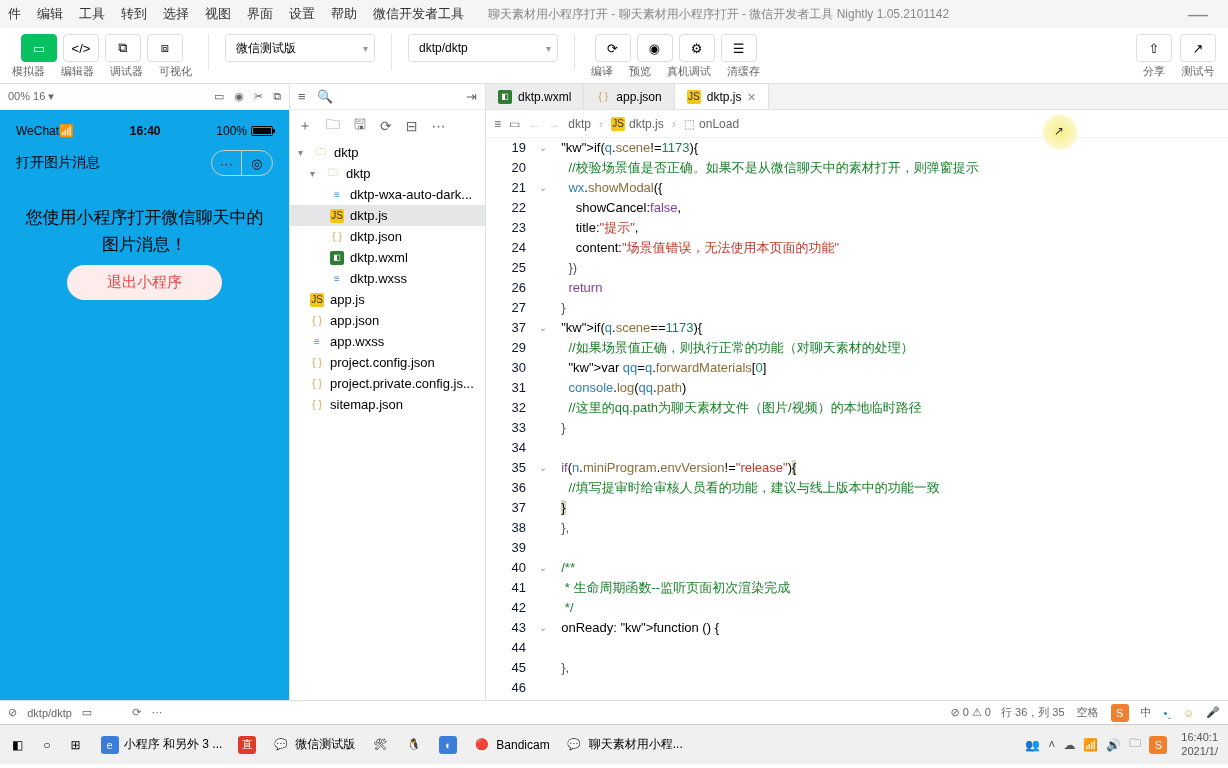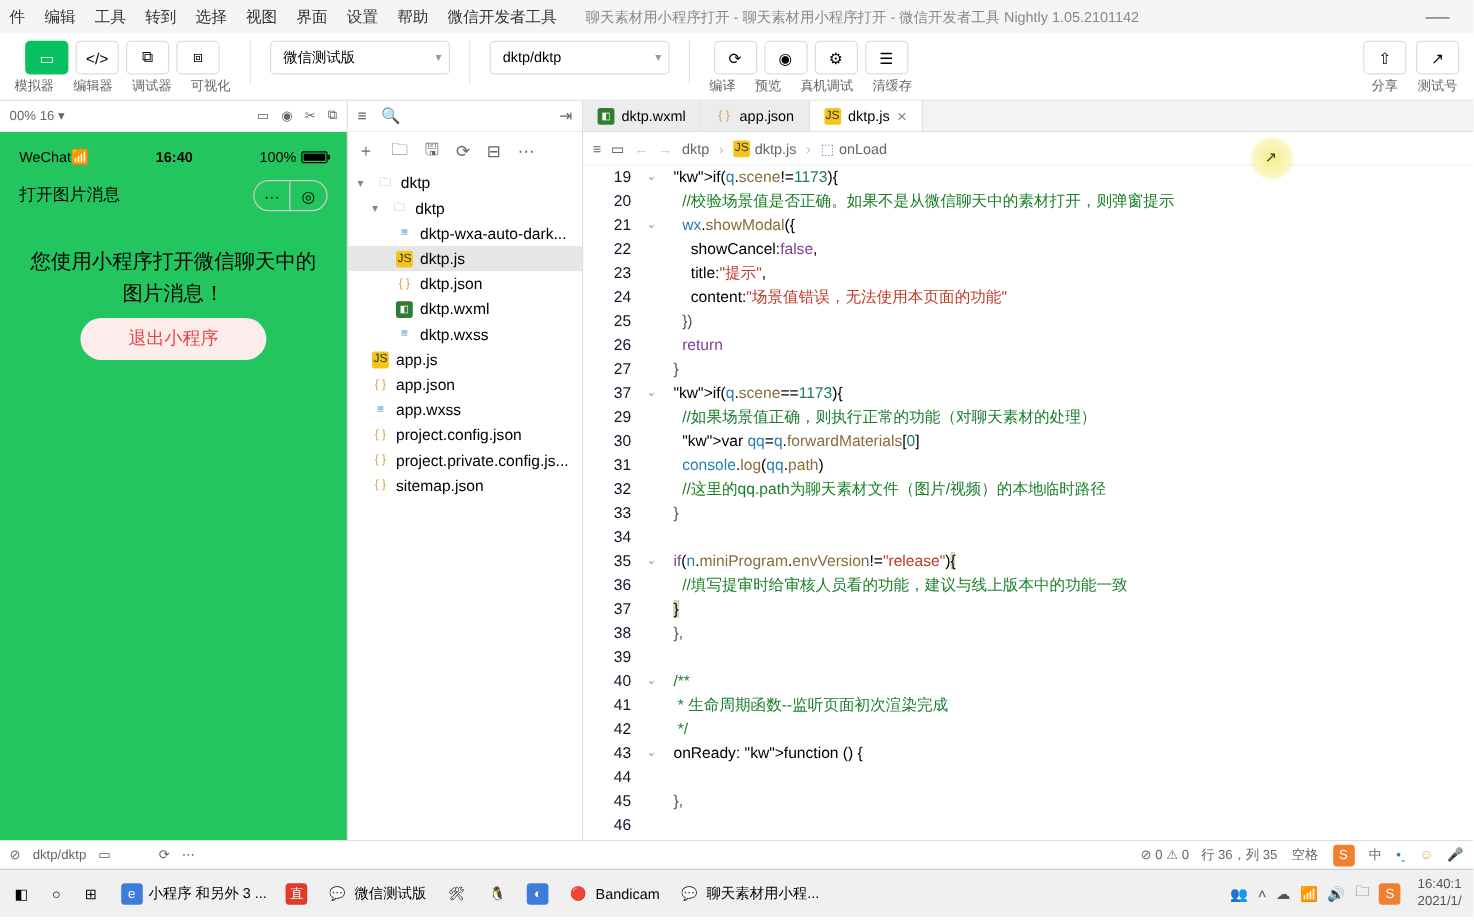--- a/index.html
+++ b/index.html
@@ -17,21 +17,21 @@
 .tb-label { font-size: 11px; color: #666; display: flex; gap: 16px; }
 .tb-sep { width: 1px; height: 36px; background: #e5e5e5; margin: 0 10px; }
 .tb-dropdown { min-width: 150px; height: 28px; border: 1px solid #ddd; border-radius: 4px; display: flex; align-items: center; padding: 0 20px 0 10px; position: relative; cursor: pointer; background: #fff; font-size: 12px; }
 .tb-dropdown::after { content: "▾"; position: absolute; right: 6px; color: #999; font-size: 10px; }
 .tb-right { margin-left: auto; display: flex; gap: 8px; }
 .main { display: flex; height: 616px; }
 .simulator-col { width: 290px; border-right: 1px solid #e0e0e0; display: flex; flex-direction: column; }
 .sim-top { height: 26px; display: flex; align-items: center; padding: 0 8px; gap: 10px; font-size: 11px; color: #666; border-bottom: 1px solid #eee; }
 .sim-top .icons { margin-left: auto; display: flex; gap: 10px; }
 .sim-top .icons span { cursor: pointer; }
-.phone { flex: 1; background: #22c55e; padding: 10px; }
+.phone { flex: 1; background: #0ea5e9; padding: 10px; }
 .phone-status { display: flex; align-items: center; justify-content: space-between; font-size: 12px; padding: 4px 6px; }
 .phone-status .time { font-weight: 600; }
 .phone-status .battery { display: flex; align-items: center; gap: 4px; }
 .batt-icon { width: 22px; height: 10px; border: 1px solid #000; border-radius: 2px; position: relative; }
 .batt-icon::after { content: ""; position: absolute; left: 1px; top: 1px; bottom: 1px; width: 18px; background: #000; }
 .batt-icon::before { content: ""; position: absolute; right: -3px; top: 2px; width: 2px; height: 4px; background: #000; border-radius: 0 1px 1px 0; }
 .phone-header { display: flex; align-items: center; padding: 8px 6px; gap: 14px; }
 .phone-header .title { flex: 1; font-size: 14px; }
 .capsule { display: flex; border: 1px solid #ccc; border-radius: 14px; overflow: hidden; }
 .capsule span { width: 30px; height: 24px; display: flex; align-items: center; justify-content: center; cursor: pointer; }

